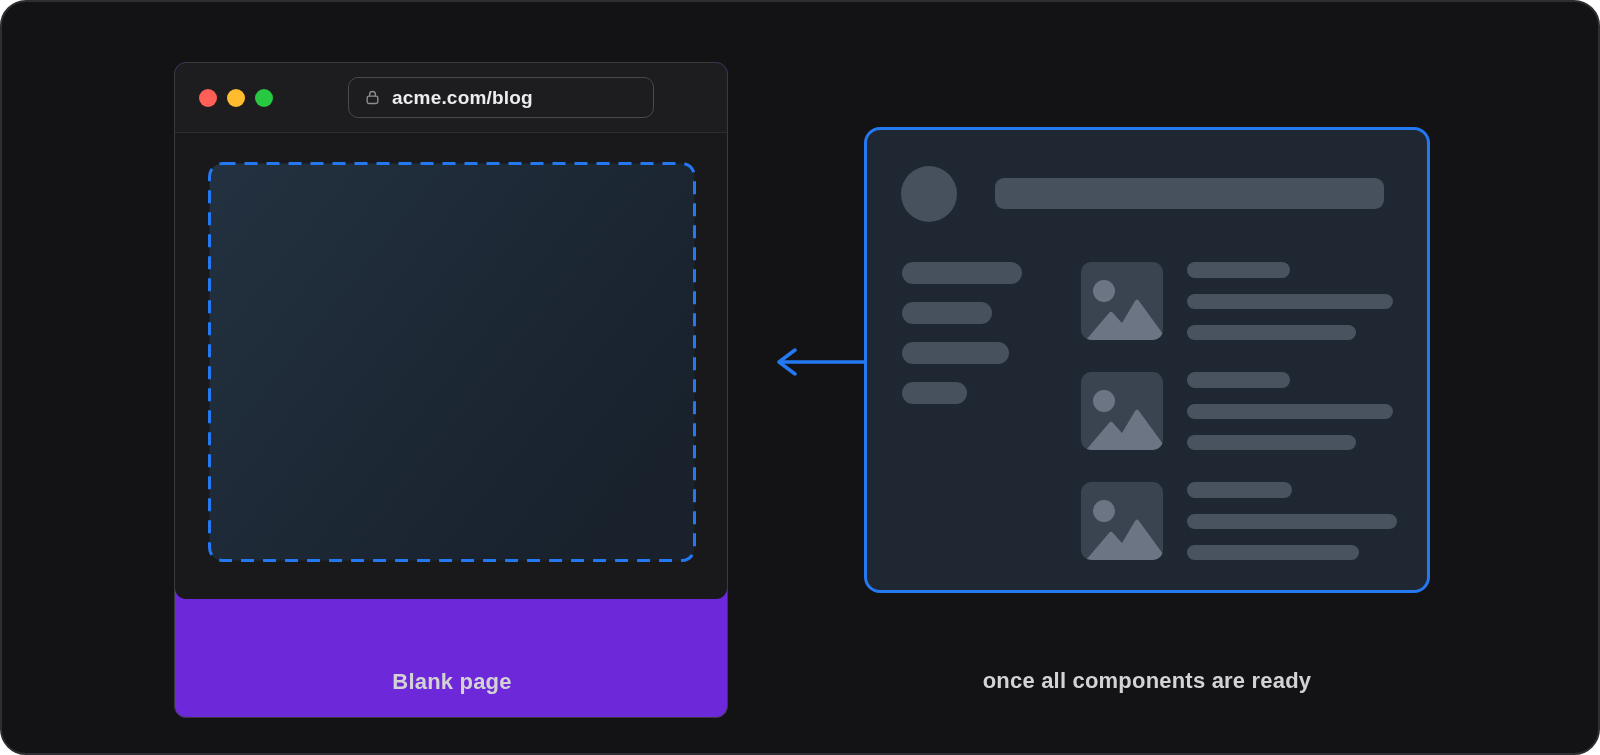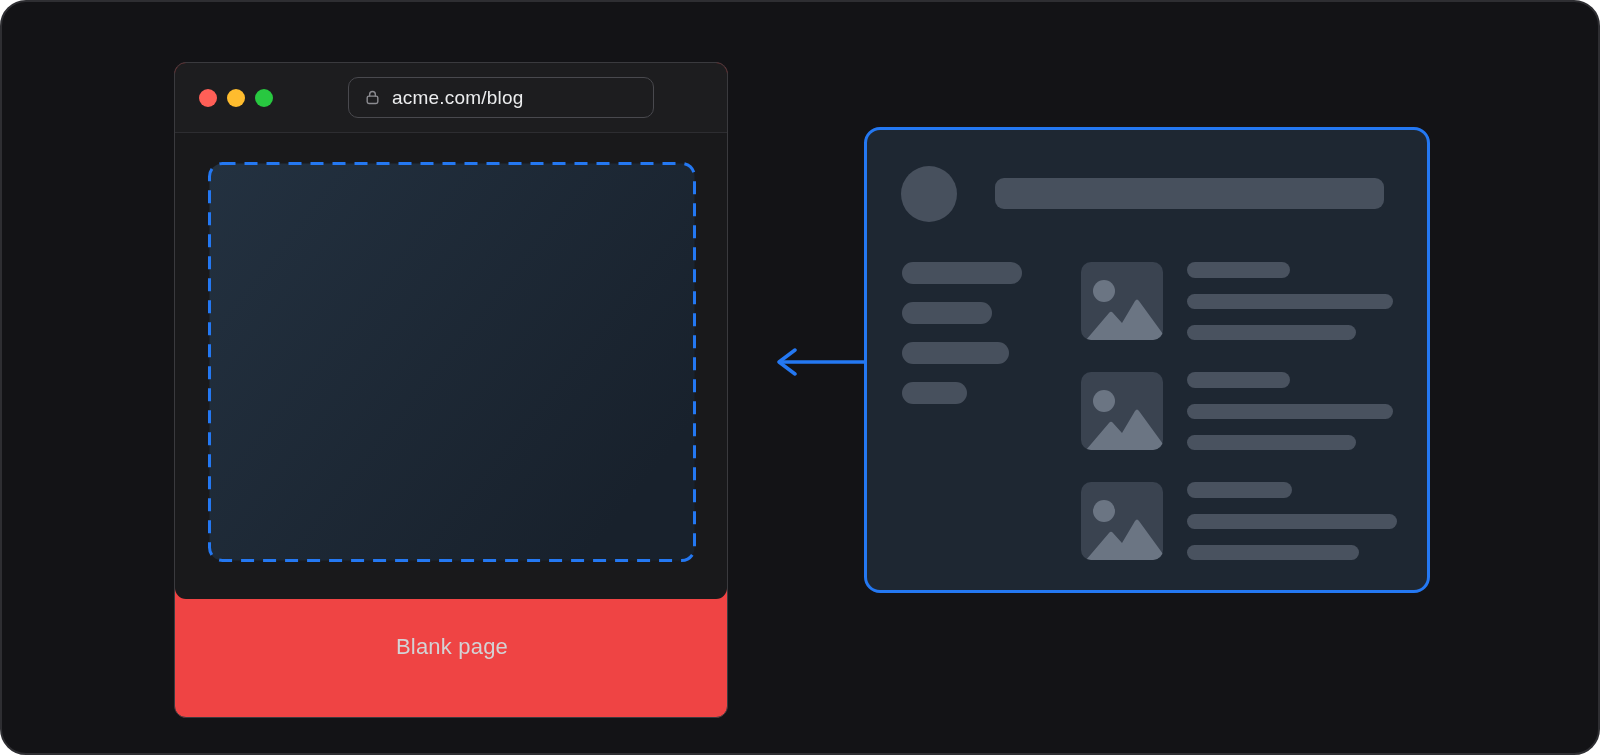--- a/index.html
+++ b/index.html
@@ -20,23 +20,24 @@
   .frame{
     position:relative;width:1600px;height:755px;
     background:#131316;
     border:2px solid #2e2e32;
     border-radius:26px;
     overflow:hidden;
   }
   
   .browser{
     position:absolute;left:172px;top:60px;width:554px;height:656px;
-    background:#ef4444;
+    background:#6d28d9;
     border:1px solid #3a3a3e;
     border-radius:12px;
+    font-weight:bold;
   }
   .toolbar{
     position:relative;height:70px;
     background:#1d1d1f;
     border-bottom:1px solid #2d2d31;
     border-radius:11px 11px 0 0;
   }
   .lights{position:absolute;left:24px;top:26px;display:flex;gap:10px}
   .dot{width:18px;height:18px;border-radius:50%;display:block}
   .dot.red{background:var(--traffic-red)}
@@ -83,22 +84,22 @@
   }
   .sk-article{display:flex;gap:24px}
   .sk-image{
     width:82px;height:78px;border-radius:10px;overflow:hidden;
     background:var(--skeleton-icon-bg);flex:0 0 auto;
   }
   .sk-lines{display:flex;flex-direction:column;gap:16px;padding-top:0}
   .sk-line{border-radius:8px;background:#49525f}
   
   .caption{
-    position:absolute;color:#d3d3d5;font-weight:400;font-size:22px;
-    text-align:center;line-height:27px;letter-spacing:.2px;
+    position:absolute;color:#d3d3d5;font-weight:700;font-size:22px;
+    text-align:center;line-height:27px;letter-spacing:.2px;margin-top:35px;
   }
   .caption-left{left:174px;top:631px;width:552px}
   .caption-right{left:835px;top:630px;width:620px}
 </style>
 </head>
 <body>
 
 <div class="frame">
 
   <div class="browser">
@@ -175,15 +176,16 @@
             <div class="sk-line" style="width: 105px; height: 16px;"></div>
             <div class="sk-line" style="width: 210px; height: 15px;"></div>
             <div class="sk-line" style="width: 172px; height: 15px;"></div>
           </div>
         </div>
       </div>
   </div>
 
   <div class="caption caption-left">Blank page</div>
   <div class="caption caption-right">
+    <div>once all components are ready</div>
   </div>
 
 </div>
 
 </body></html>

